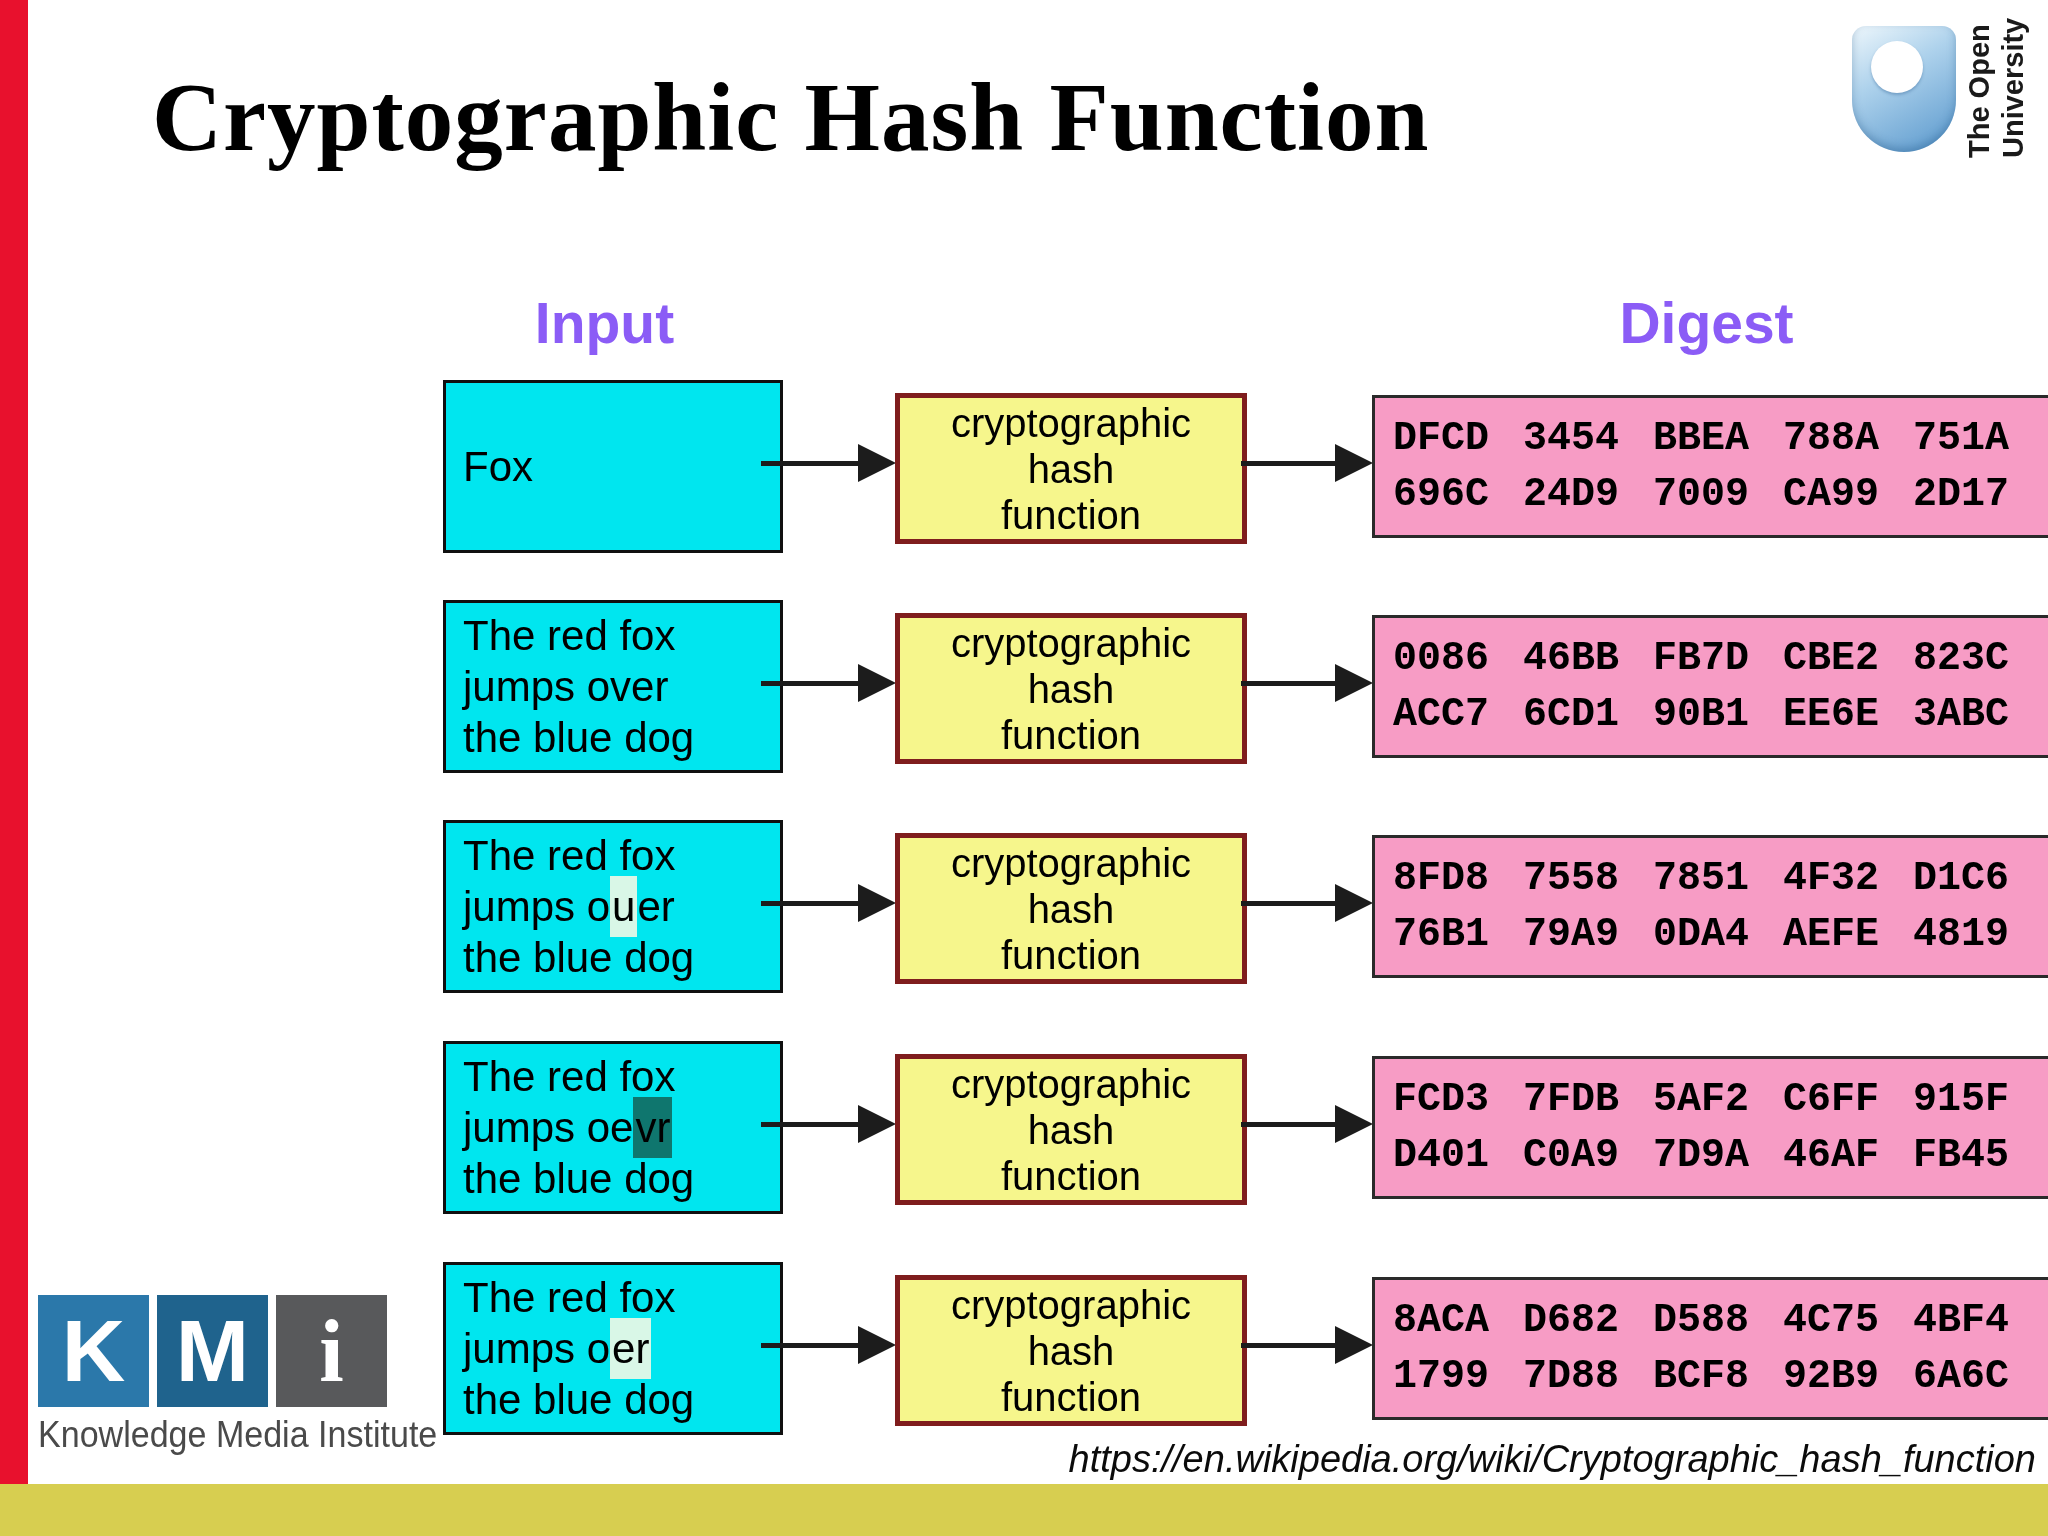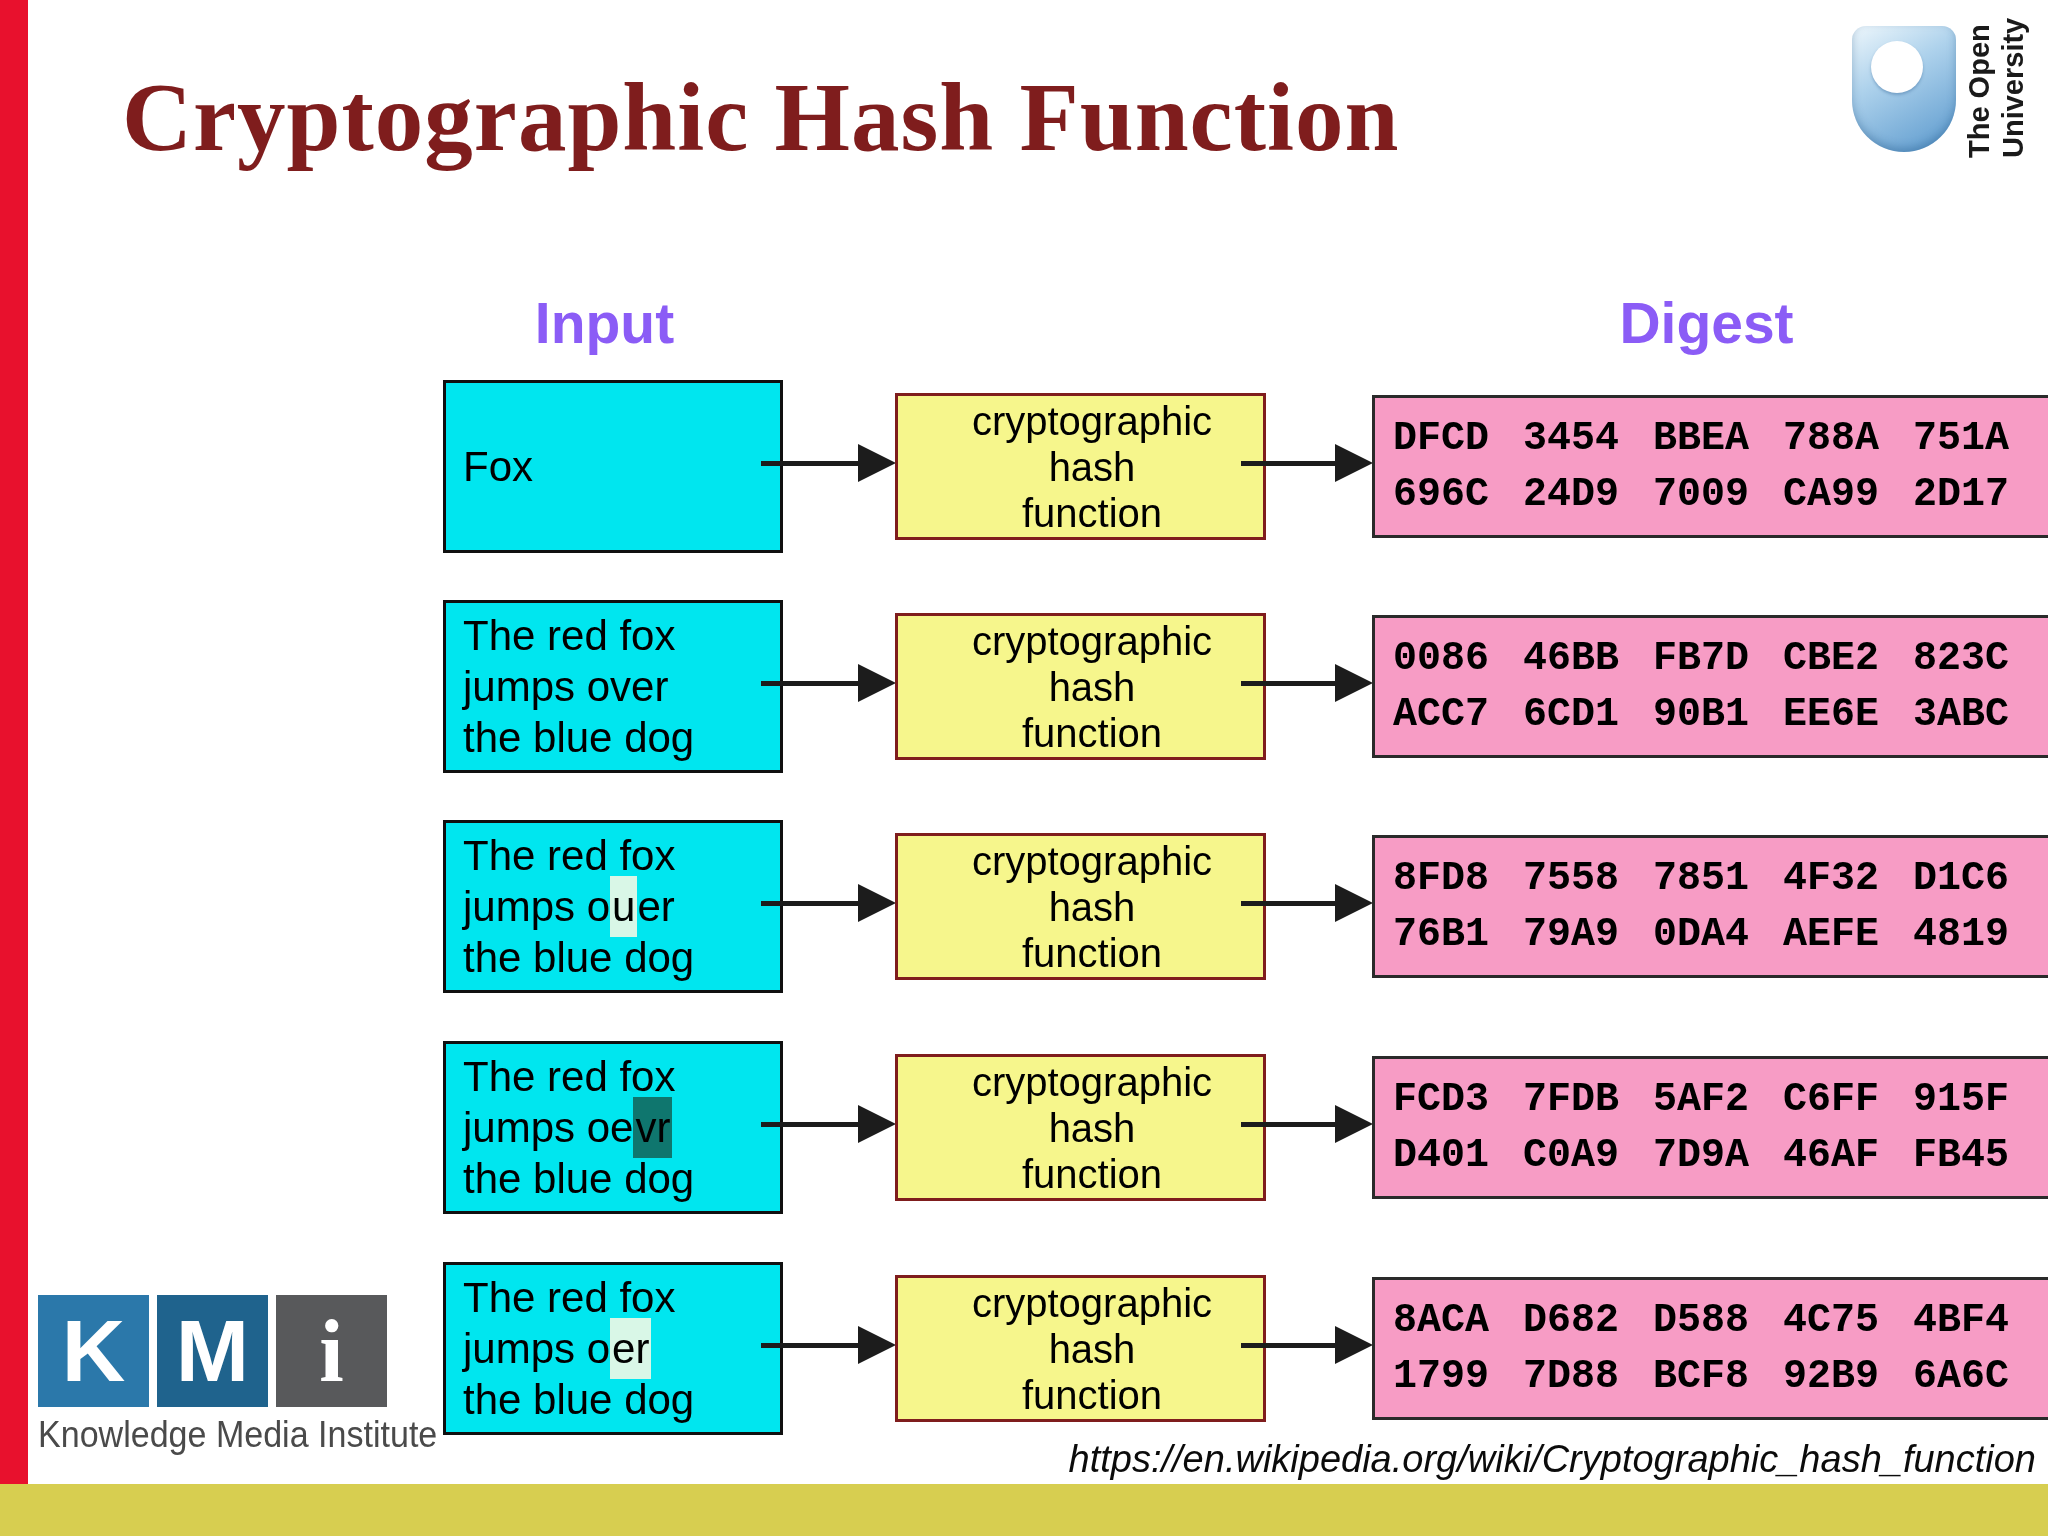--- a/index.html
+++ b/index.html
@@ -31,23 +31,23 @@
 
   
   .row{position:absolute;left:443px;width:1600px;height:173px;}
   .row-0{top:380px}.row-1{top:600px}.row-2{top:820px}.row-3{top:1041px}.row-4{top:1262px}
 
   .input-box{position:absolute;left:0;top:0;width:317px;height:167px;border:3px solid #101010;
              display:flex;flex-direction:column;justify-content:center;
              padding-left:17px;font-size:42px;line-height:51px;color:#000;}
   .hl{padding:7px 2px;}
 
-  .hash-box{position:absolute;left:452px;top:13px;width:342px;height:141px;border:3px solid #7f1d1d;
+  .hash-box{position:absolute;left:452px;top:13px;width:342px;height:141px;border:5px solid #7f1d1d;
             display:flex;flex-direction:column;justify-content:center;text-align:center;
-            font-size:40px;line-height:46px;color:#000;padding-left:23px;}
+            font-size:40px;line-height:46px;color:#000;}
 
   .digest-box{position:absolute;left:929px;top:15px;width:663px;height:137px;border:3px solid #2a2a2a;
               display:flex;flex-direction:column;justify-content:center;padding-left:18px;
               font-family:"Liberation Mono",monospace;font-weight:bold;font-size:40px;
               line-height:56px;word-spacing:10px;color:#000;}
 
   .arrow-line{position:absolute;height:5px;background:#1c1c1c;top:81px;}
   .arrow-head{position:absolute;width:0;height:0;border-top:19px solid transparent;
               border-bottom:19px solid transparent;border-left:38px solid #1c1c1c;top:64px;}
   .a1-line{left:318px;width:98px;} .a1-head{left:415px;}
@@ -64,21 +64,21 @@
   .src-url{position:absolute;right:12px;top:1438px;font-size:38px;color:#0b0b0b;font-style:italic;}
 </style>
 </head>
 <body>
 
 <div id="slide">
 
   <div class="red-bar" style="background: rgb(232, 17, 45);"></div>
   <div class="footer-bar" style="background: rgb(215, 206, 80);"></div>
 
-  <div class="title" style="color: #7f1d1d;">Cryptographic Hash Function</div>
+  <div class="title" style="color: #000000; margin-left: 30px;">Cryptographic Hash Function</div>
 
   <div>
     <div class="ou-shield">
       <div class="ou-circle"></div>
     </div>
     <div class="ou-text">
       <div>The Open</div>
       <div>University</div>
     </div>
   </div>

